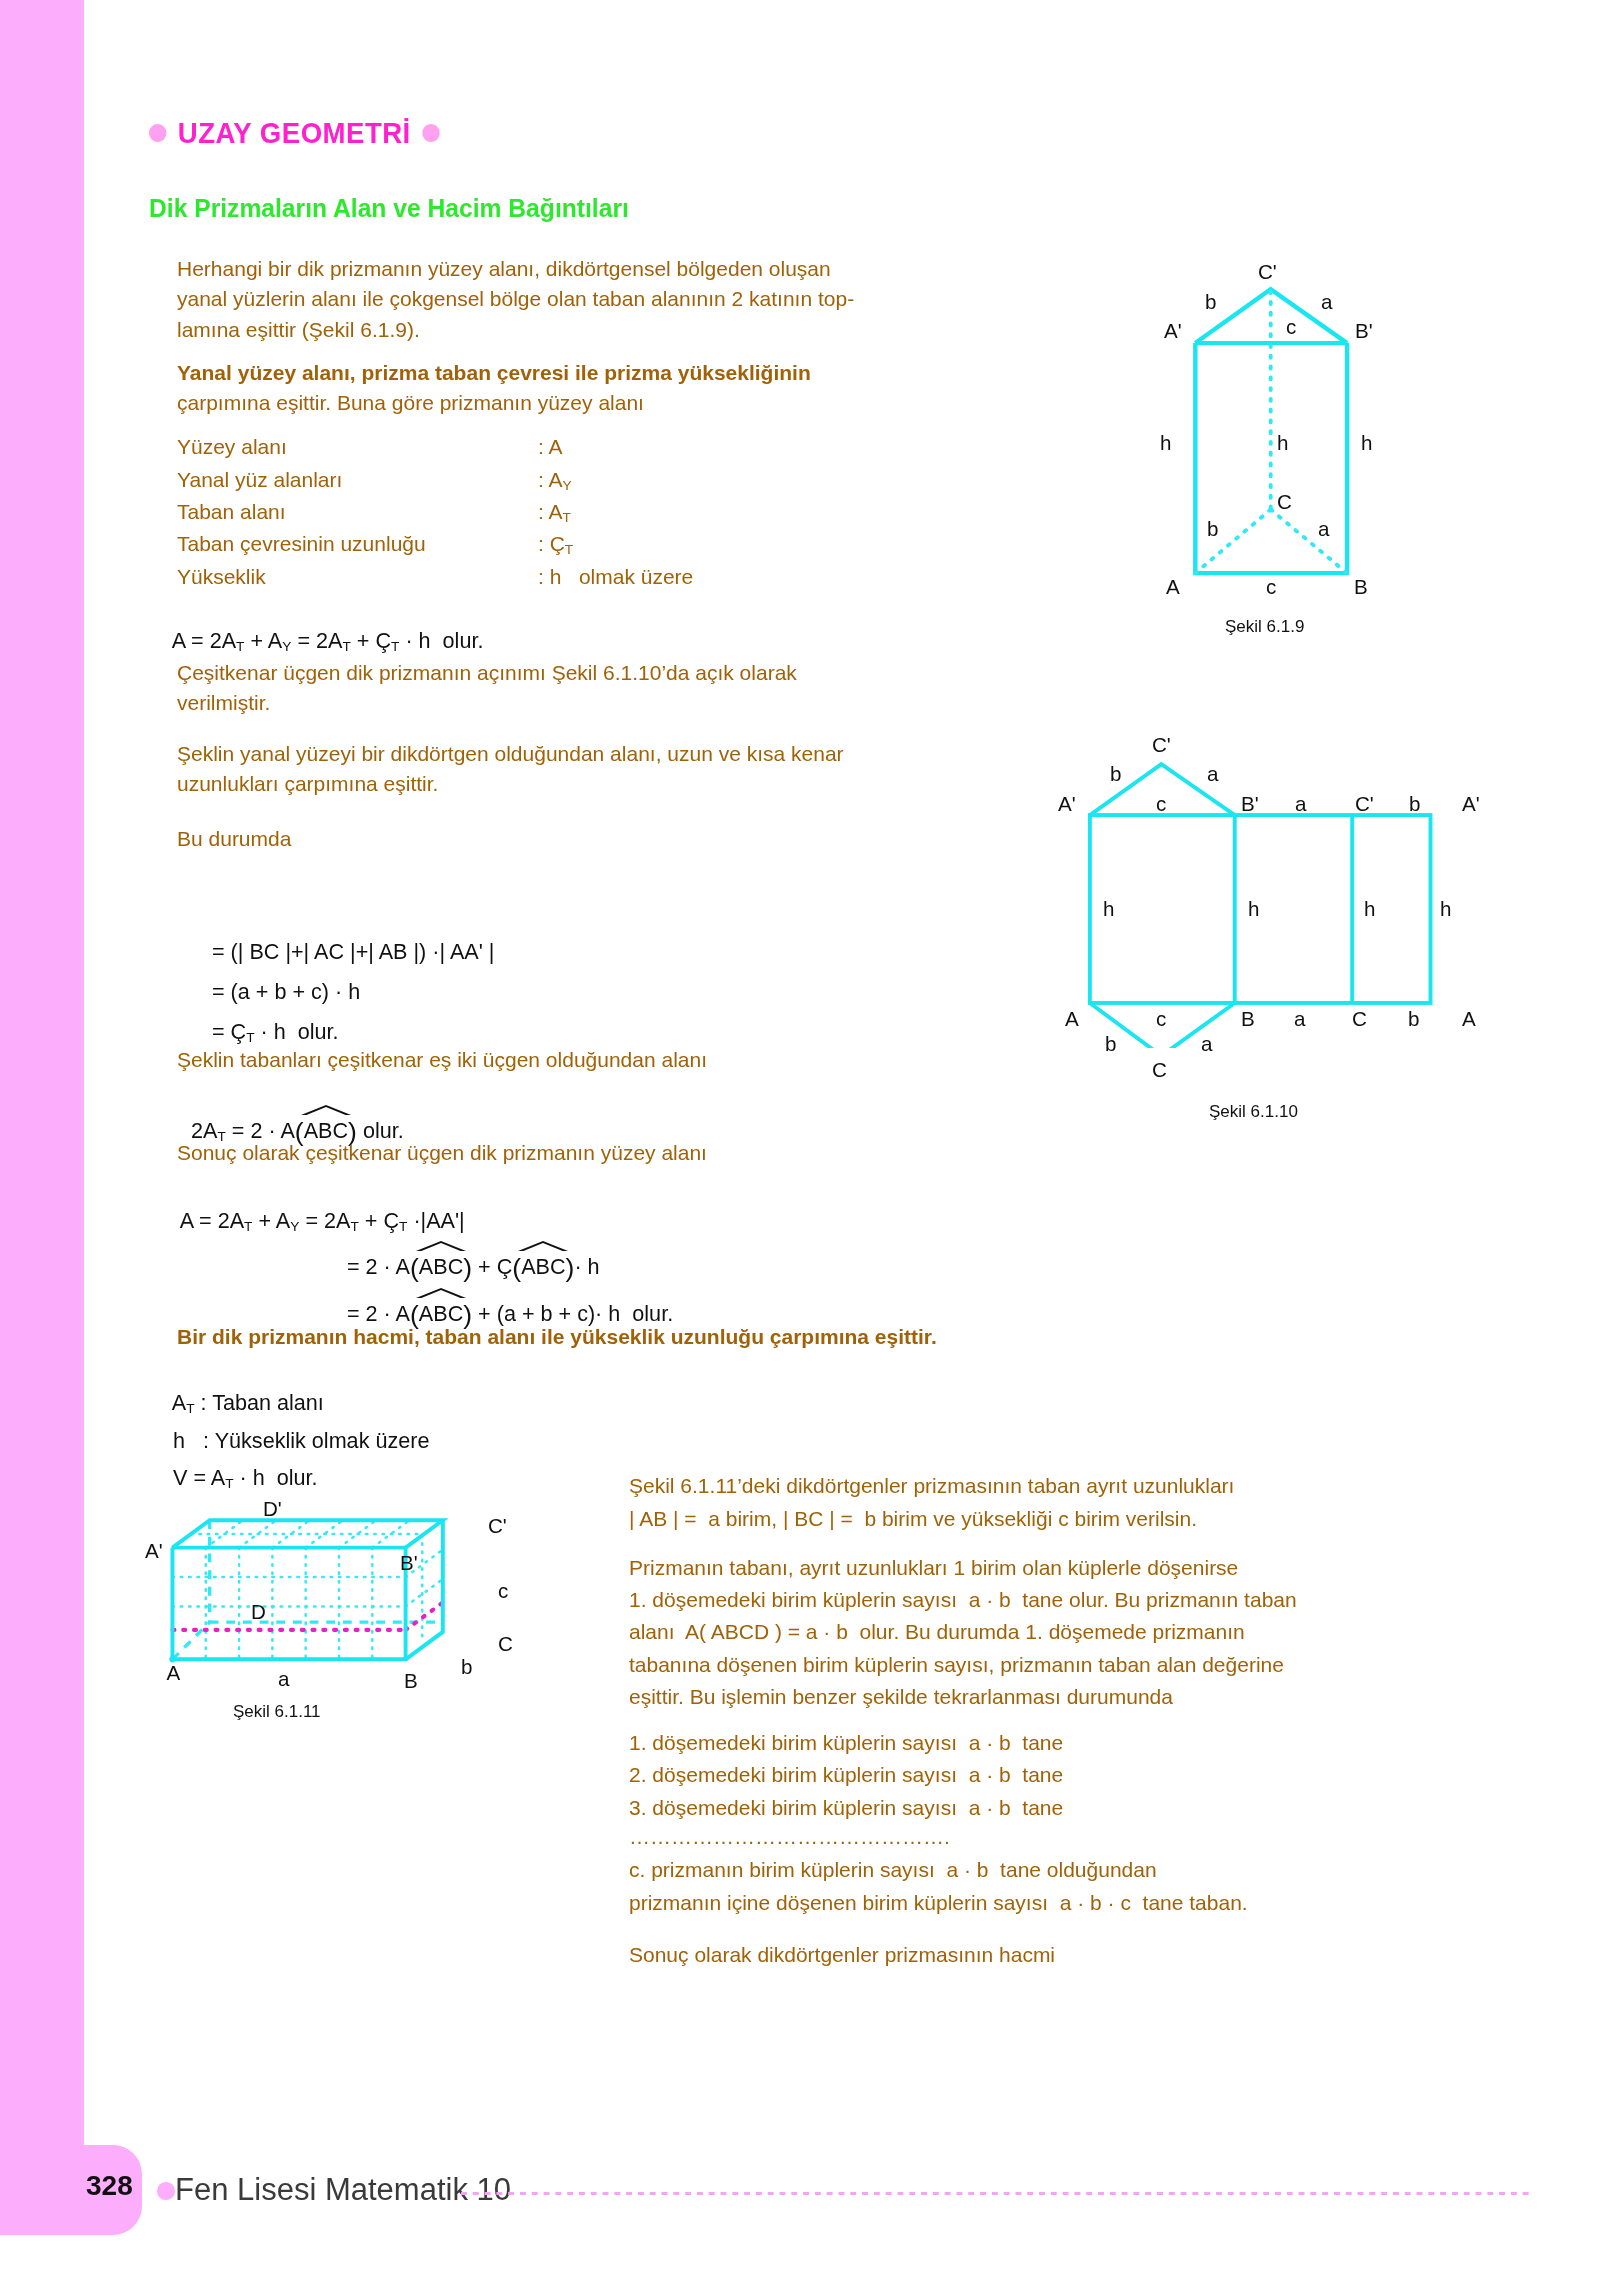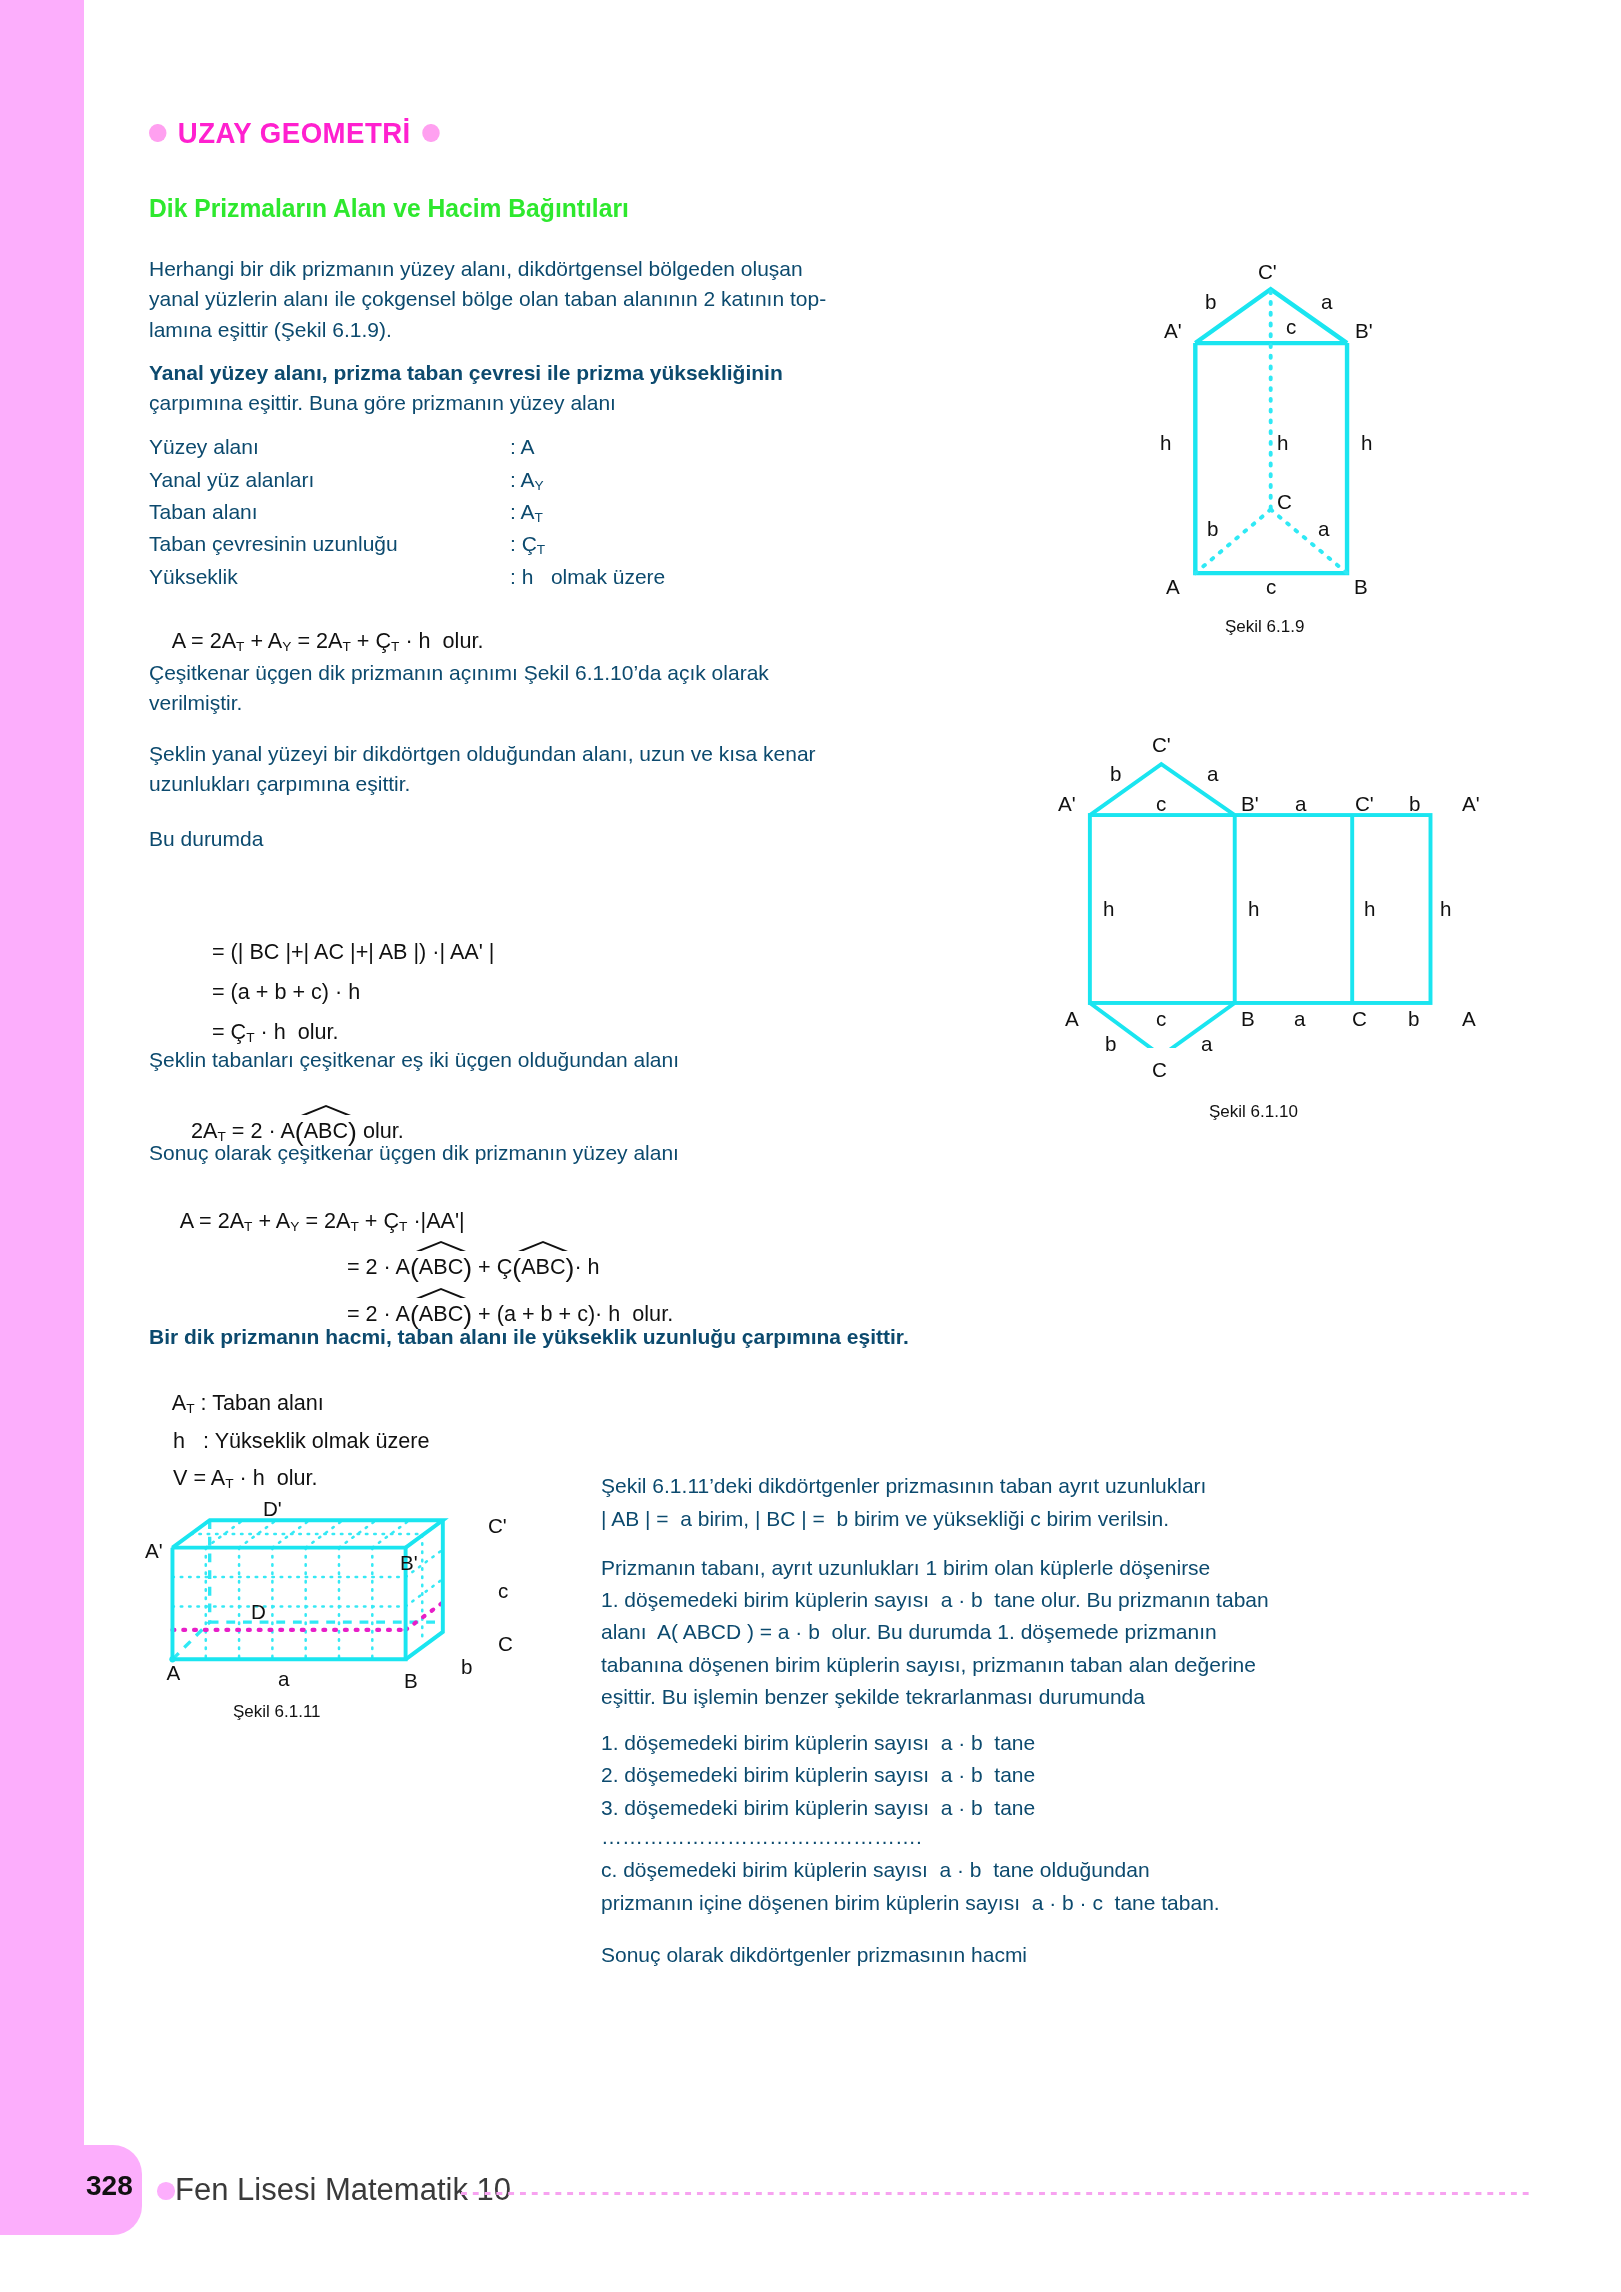--- a/index.html
+++ b/index.html
@@ -32,21 +32,21 @@
     width:18.6px;height:18.6px;border-radius:50%;
     background:#ffa0f0;display:inline-block;flex:none;
   }
   .section-title{
     position:absolute;left:149px;top:193px;
     font-size:26.5px;font-weight:bold;color:#2ee82e;
     transform:scaleX(.93);transform-origin:left center;
   }
 
   
-  .tx{position:absolute;font-size:21px;line-height:31px;color:#0c4a6e;white-space:pre;}
+  .tx{position:absolute;font-size:21px;line-height:31px;color:#a16207;white-space:pre;margin-left:28px;}
   .tx.b{font-weight:bold;}
   .math{position:absolute;font-size:21.6px;line-height:30px;color:#111;white-space:pre;}
 
   .colL{left:149px;}
   sub.s{font-size:13.7px;vertical-align:-2.9px;}
 
   
   .hat{position:relative;display:inline-block;padding-top:2px;}
   .hat::before{
     content:"";position:absolute;left:50%;top:-8.8px;
@@ -188,21 +188,21 @@
   <div class="tx" style="left:601px;top:1584px">1. döşemedeki birim küplerin sayısı  a · b  tane olur. Bu prizmanın taban</div>
   <div class="tx" style="left:601px;top:1616px">alanı  A( ABCD ) = a · b  olur. Bu durumda 1. döşemede prizmanın</div>
   <div class="tx" style="left:601px;top:1649px">tabanına döşenen birim küplerin sayısı, prizmanın taban alan değerine</div>
   <div class="tx" style="left:601px;top:1681px">eşittir. Bu işlemin benzer şekilde tekrarlanması durumunda</div>
 
   <div class="tx" style="left:601px;top:1727px">1. döşemedeki birim küplerin sayısı  a · b  tane</div>
   <div class="tx" style="left:601px;top:1759px">2. döşemedeki birim küplerin sayısı  a · b  tane</div>
   <div class="tx" style="left:601px;top:1792px">3. döşemedeki birim küplerin sayısı  a · b  tane</div>
   <div class="tx" style="left:601px;top:1821px">……………………………………….</div>
 
-  <div class="tx" style="left:601px;top:1854px">c. döşemedeki birim küplerin sayısı  a · b  tane olduğundan</div>
+  <div class="tx" style="left:601px;top:1854px">c. prizmanın birim küplerin sayısı  a · b  tane olduğundan</div>
   <div class="tx" style="left:601px;top:1887px">prizmanın içine döşenen birim küplerin sayısı  a · b · c  tane taban.</div>
 
   <div class="tx" style="left:601px;top:1939px">Sonuç olarak dikdörtgenler prizmasının hacmi</div>
 
   <div class="fig" style="left:1117px;top:250px;width:372px;height:392px">
     <svg width="372" height="333" viewBox="0 0 380 340">
 
       <polyline points="80,95 80,330 235,330 235,95" fill="none" stroke="#1ae5f0" stroke-width="4.5"></polyline>
       <polyline points="80,95 157,40 235,95" fill="none" stroke="#1ae5f0" stroke-width="4.5"></polyline>
       <line x1="80" y1="95" x2="235" y2="95" stroke="#1ae5f0" stroke-width="4.5"></line>

